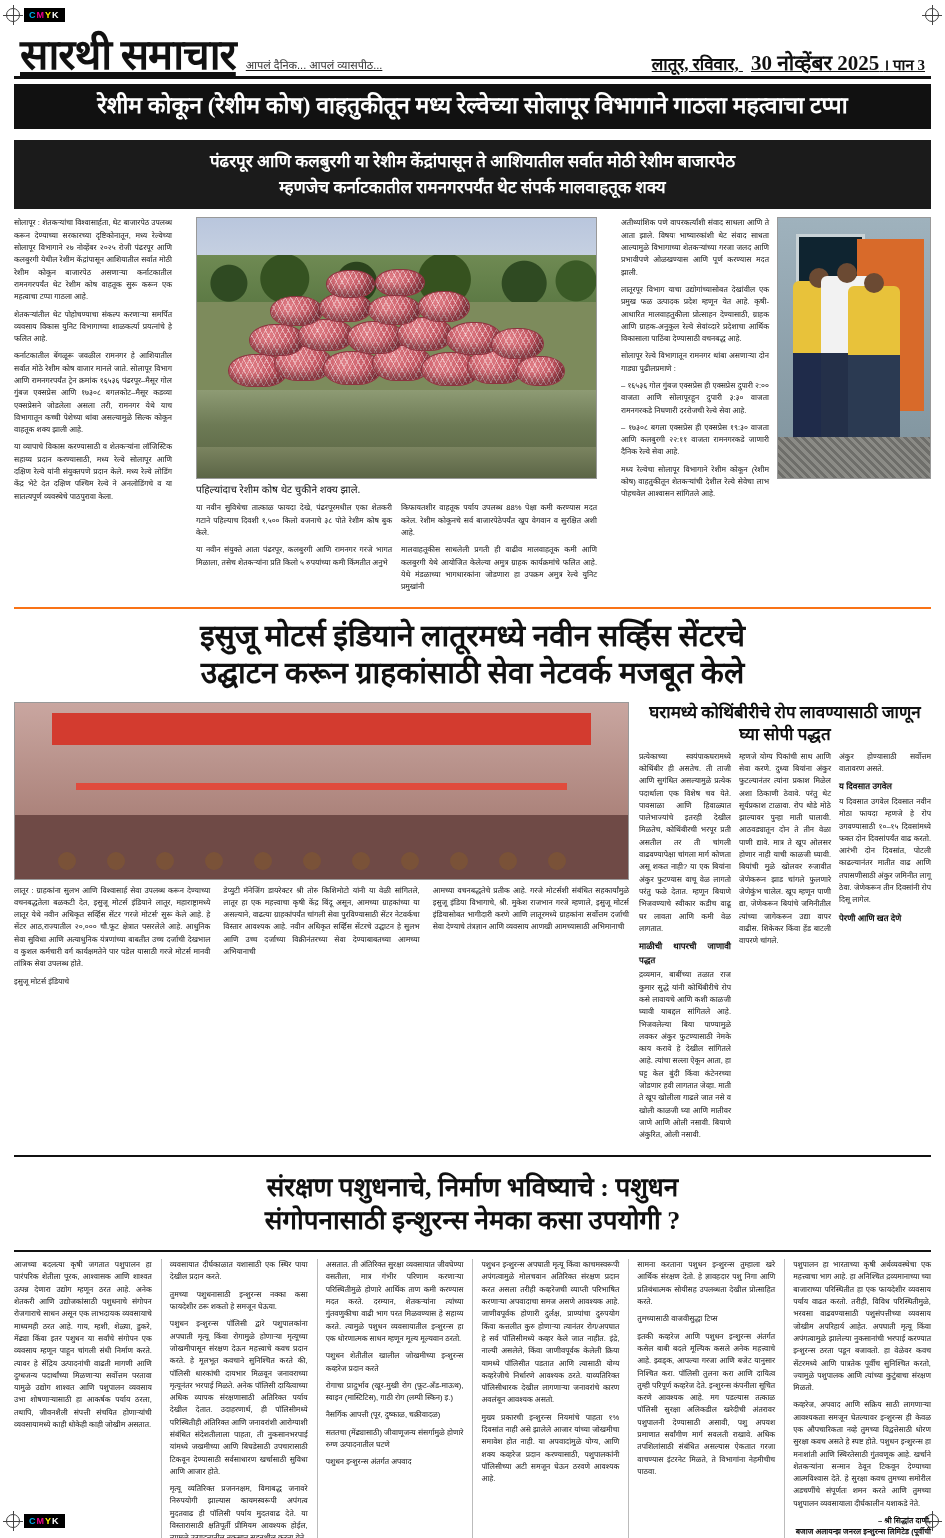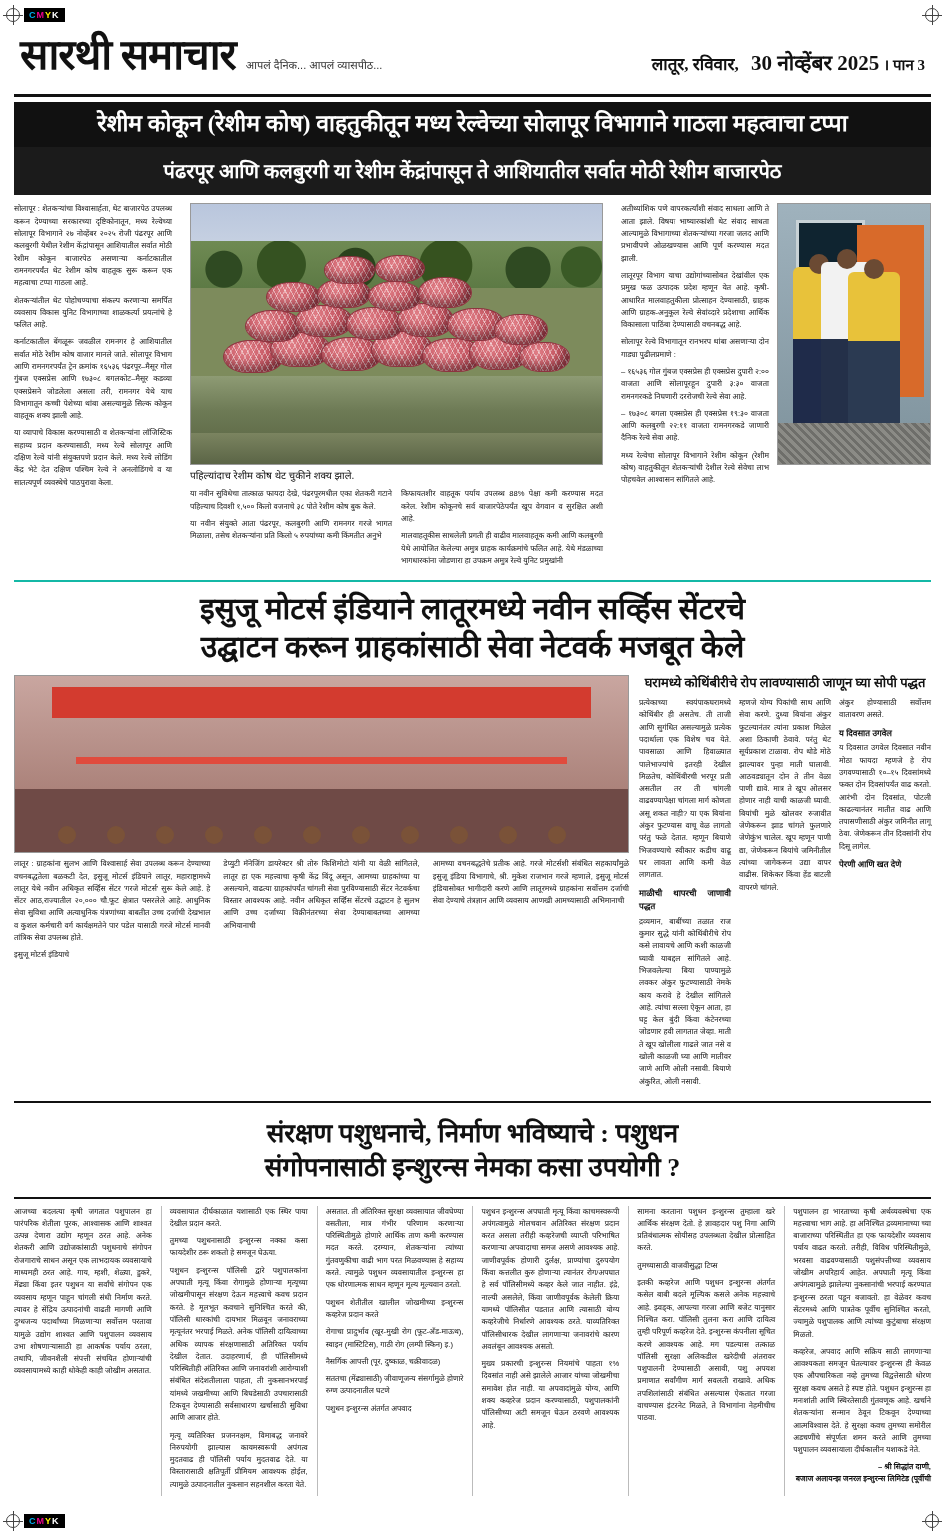--- a/index.html
+++ b/index.html
@@ -44,22 +44,23 @@
   }
   .cmyk .c { color:#00aeef; } .cmyk .m { color:#ec008c; }
   .cmyk .y { color:#fff200; } .cmyk .k { color:#ffffff; }
   .cmyk.top { left: 24px; top: 8px; }
   .cmyk.bot { left: 24px; bottom: 10px; }
 
   
   .masthead {
     display:flex; align-items: flex-end; justify-content: space-between;
     border-bottom: 3px solid #111;
-    padding: 12px 6px 18px 6px;
+    padding: 12px 6px 0 6px;
     margin: 14px 0 0 0;
+    text-decoration: underline;
   }
   .mast-left { display:flex; align-items: baseline; gap:10px; }
   .mast-title {
     font-family: "Liberation Serif", serif;
     font-size: 42px; font-weight: bold; letter-spacing: -1px;
     line-height: 1;
   }
   .mast-tag { font-size: 11px; color:#333; }
   .mast-right { font-size: 17px; font-weight: bold; font-family:"Liberation Serif",serif;}
   .mast-right .date { font-size: 21px; margin-left: 8px; }
@@ -74,32 +75,32 @@
     text-align: center;
     padding: 9px 6px 10px 6px;
     line-height: 1.15;
     margin-top: 5px;
   }
   .sub-band {
     background: #1b1b1b; color:#fff;
     text-align:center;
     font-family:"Liberation Serif", serif;
     font-weight: bold;
-    font-size: 20px;
+    font-size: 17px;
     line-height: 1.5;
     padding: 9px 40px;
-    margin-top: 0;
+    margin-top: 11px;
   }
 
   
   .story {
     display: flex;
-    gap: 18px;
+    gap: 24px;
     margin-top: 8px;
-    border-bottom: 2px solid #14b8a6;
+    border-bottom: 2px solid #f97316;
     padding-bottom: 8px;
   }
   .col-narrow { width: 158px; flex: none; }
   .col-mid { flex: 1; }
   .col-right { width: 310px; flex:none; display:flex; gap:8px;}
   .col-right .txt { width: 148px; }
   .col-right .pic { flex:1; }
 
   .body-txt {
     font-size: 7.6px;
@@ -180,21 +181,21 @@
   .ph3 .bg { position:absolute; inset:0; background: linear-gradient(#c9a6a0,#9b6f66); }
   .ph3 .stage { position:absolute; left:0; right:0; bottom:0; height:36%; background:#6f4a46;}
   .ph3 .banner { position:absolute; left:6%; right:6%; top:6%; height:18%; background:#d33b2f; }
   .ph3 .ribbon { position:absolute; left:10%; right:10%; top:46%; height:7px; background:#e04b3d; }
   .fig {
     position:absolute; bottom:8%; width:30px; border-radius:8px 8px 0 0;
     background: linear-gradient(#f3f1ec 0 55%, #2a2f3a 55% 100%);
   }
   .fig .h { position:absolute; top:-12px; left:50%; margin-left:-9px; width:18px;height:18px;border-radius:50%;background:#7a5238;}
   .right-head3 {
-    font-family:"Liberation Serif",serif; font-weight:bold; font-size:13px;
+    font-family:"Liberation Serif",serif; font-weight:bold; font-size:17px;
     line-height:1.3; text-align:center; margin-bottom:5px;
   }
   .r-cols { display:flex; gap:8px; }
   .r-cols .c { flex:1; }
   .subhd { font-weight:bold; font-size:8.4px; margin:4px 0 2px 0; }
 
   
   .feature-head {
     font-family:"Liberation Serif", serif; font-weight:bold;
     font-size: 26px; line-height:1.3; text-align:center;
@@ -231,20 +232,21 @@
     <div class="mast-right">
       <span>लातूर, रविवार,</span>
       <span class="date">30 नोव्हेंबर 2025</span>
       <span class="page-no">। पान 3</span>
     </div>
   </div>
 
   <div class="lead-band">रेशीम कोकून (रेशीम कोष) वाहतुकीतून मध्य रेल्वेच्या सोलापूर विभागाने गाठला महत्वाचा टप्पा</div>
   <div class="sub-band">
     <div>पंढरपूर आणि कलबुरगी या रेशीम केंद्रांपासून ते आशियातील सर्वात मोठी रेशीम बाजारपेठ</div>
+    <div>म्हणजेच कर्नाटकातील रामनगरपर्यंत थेट संपर्क मालवाहतूक शक्य</div>
   </div>
 
   <div class="story">
 
     <div class="col-narrow body-txt">
       <p>सोलापूर : शेतकऱ्यांचा विश्वासार्हता, थेट बाजारपेठ उपलब्ध करून देण्याच्या सरकारच्या दृष्टिकोनातून, मध्य रेल्वेच्या सोलापूर विभागाने २७ नोव्हेंबर २०२५ रोजी पंढरपूर आणि कलबुरगी येथील रेशीम केंद्रांपासून आशियातील सर्वात मोठी रेशीम कोकून बाजारपेठ असणाऱ्या कर्नाटकातील रामनगरपर्यंत थेट रेशीम कोष वाहतूक सुरू करून एक महत्वाचा टप्पा गाठला आहे.</p>
       <p>शेतकऱ्यांतील थेट पोहोचण्याचा संकल्प करणाऱ्या समर्पित व्यवसाय विकास युनिट विभागाच्या शाळकर्त्या प्रयत्नांचे हे फलित आहे.</p>
       <p>कर्नाटकातील बेंगळूरू जवळील रामनगर हे आशियातील सर्वात मोठे रेशीम कोष वाजार मानले जाते. सोलापूर विभाग आणि रामनगरपर्यंत ट्रेन क्रमांक १६५३६ पंढरपूर–मैसूर गोल गुंबज एक्सप्रेस आणि १७३०८ बगलकोट–मैसूर कडव्या एक्सप्रेसने जोडलेला असला तरी, रामनगर येथे याच विभागातून कच्ची पेशेच्या थांबा असल्यामुळे सिल्क कोकून वाहतूक शक्य झाली आहे.</p>
       <p>या व्यापाचे विकास करण्यासाठी व शेतकऱ्यांना लॉजिस्टिक सहाय्य प्रदान करण्यासाठी, मध्य रेल्वे सोलापूर आणि दक्षिण रेल्वे यांनी संयुक्तपणे प्रदान केले. मध्य रेल्वे लोडिंग केंद्र भेटे देत दक्षिण पश्चिम रेल्वे ने अनलोडिंगचे व या सातत्यपूर्ण व्यवस्थेचे पाठपुरावा केला.</p>
     </div>
@@ -288,21 +290,21 @@
           <p>किफायतशीर वाहतूक पर्याय उपलब्ध 88% पेक्षा कमी करण्यास मदत करेल. रेशीम कोकूनचे सर्व बाजारपेठेपर्यंत खूप वेगवान व सुरक्षित अशी आहे.</p>
           <p>मालवाहतूकीस साधलेली प्रगती ही वाढीव मालवाहतूक कमी आणि कलबुरगी येथे आयोजित केलेल्या अमुत्र ग्राहक कार्यक्रमांचे फलित आहे. येथे मंडळाच्या भागधारकांना जोडणारा हा उपक्रम अमुत्र रेल्वे युनिट प्रमुखांनी</p>
         </div>
       </div>
     </div>
 
     <div class="col-right">
       <div class="txt body-txt">
         <p>अतीथ्यांशिक पणे वापरकर्त्यांशी संवाद साधला आणि ते आता झाले. विषयः भाष्यारकांशी थेट संवाद साधता आल्यामुळे विभागाच्या शेतकऱ्यांच्या गरजा जलद आणि प्रभावीपणे ओळखण्यास आणि पूर्ण करण्यास मदत झाली.</p>
         <p>लातूरपूर विभाग याचा उद्योगांच्यासोबत देखांवील एक प्रमुख फळ उत्पादक प्रदेश म्हणून येत आहे. कृषी-आधारित मालवाहतुकीला प्रोत्साहन देण्यासाठी, ग्राहक आणि ग्राहक-अनुकूल रेल्वे सेवांव्दारे प्रदेशाचा आर्थिक विकासाला पाठिंबा देण्यासाठी वचनबद्ध आहे.</p>
-        <p>सोलापूर रेल्वे विभागातून रानभरप थांबा असणाऱ्या दोन गाड्या पुढीलप्रमाणे :</p>
+        <p>सोलापूर रेल्वे विभागातून रामनगर थांबा असणाऱ्या दोन गाड्या पुढीलप्रमाणे :</p>
         <p>– १६५३६ गोल गुंबज एक्सप्रेस ही एक्सप्रेस दुपारी २:०० वाजता आणि सोलापूरहून दुपारी ३:३० वाजता रामनगरकडे निघणारी दररोजची रेल्वे सेवा आहे.</p>
         <p>– १७३०८ बगला एक्सप्रेस ही एक्सप्रेस १९:३० वाजता आणि कलबुरगी २२:११ वाजता रामनगरकडे जाणारी दैनिक रेल्वे सेवा आहे.</p>
         <p>मध्य रेल्वेचा सोलापूर विभागाने रेशीम कोकून (रेशीम कोष) वाहतुकीतून शेतकऱ्यांची देशील रेल्वे सेवेचा लाभ पोहचवेल आश्वासन सांगितले आहे.</p>
       </div>
       <div class="pic">
         <div class="photo ph2">
           <div class="coach"></div>
           <div class="door"></div>
           <div class="inner"></div>
           <div class="ballast"></div>

